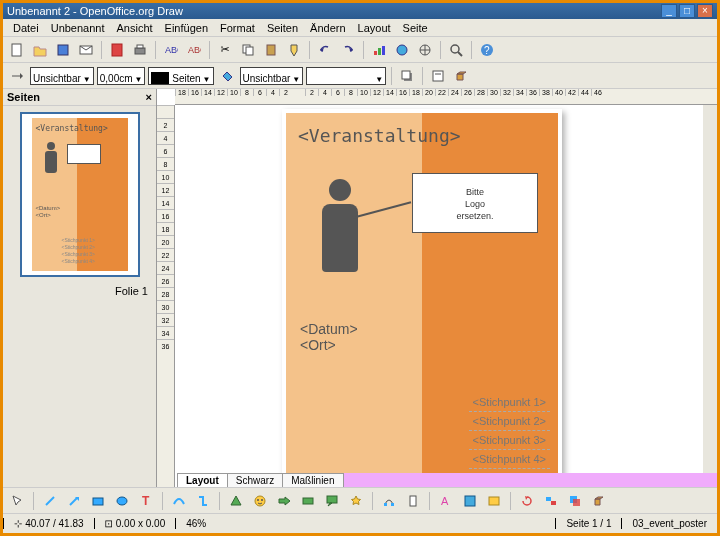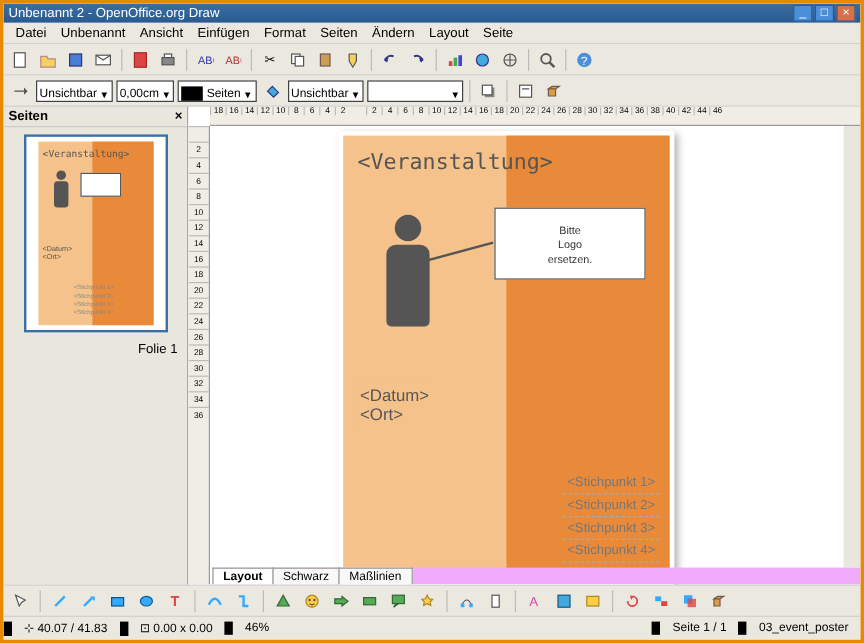--- a/index.html
+++ b/index.html
@@ -48,21 +48,21 @@
 .pg-datum { position:absolute; top:210px; left:16px; font-family:monospace; font-size:14px; color:#555; background:rgba(244,194,138,.8); padding:2px; }
 .pg-bullets { position:absolute; bottom:20px; right:12px; font-family:monospace; font-size:11px; color:#777; }
 .pg-bullets div { border-bottom:1px dashed #aaa; padding:3px 4px; }
 .tabs { position:absolute; bottom:0; left:20px; display:flex; font-size:10px; }
 .tab { border:1px solid #999; border-bottom:none; background:#f8f8f8; padding:1px 8px; margin-right:-1px; }
 .tab.active { background:#fff; font-weight:bold; }
 .hscroll { position:absolute; bottom:0; left:20px; right:0; height:14px; background:#f0abfc; }
 .vscroll { position:absolute; top:16px; right:0; width:14px; bottom:14px; background:#e8e6dd; }
 .bottombar { height:26px; background:#eae8df; display:flex; align-items:center; padding:0 4px; gap:4px; border-top:1px solid #ccc; }
 .statusbar { height:20px; background:#eae8df; display:flex; align-items:center; font-size:10px; border-top:1px solid #ccc; }
-.statusbar .cell { border-left:7px solid #000000; padding:0 10px; }
+.statusbar .cell { border-left:1px solid #000000; padding:0 10px; }
 svg { display:block; }
 </style>
 </head>
 <body>
 
 <div class="titlebar">
   <span class="ttl">Unbenannt 2 - OpenOffice.org Draw</span>
   <div class="winbtns">
     <div class="winbtn">_</div>
     <div class="winbtn">□</div>

